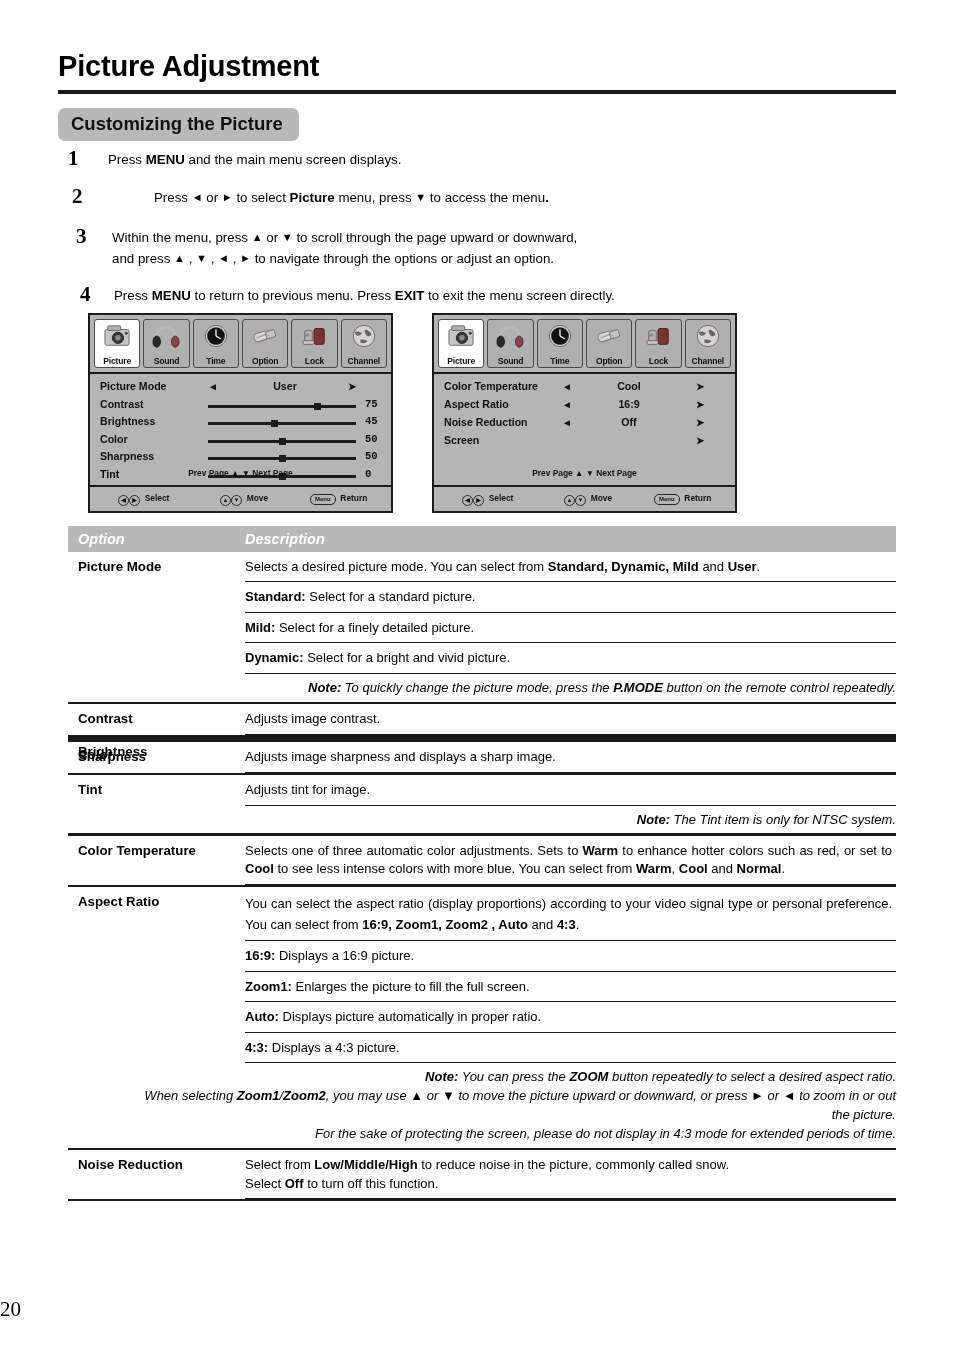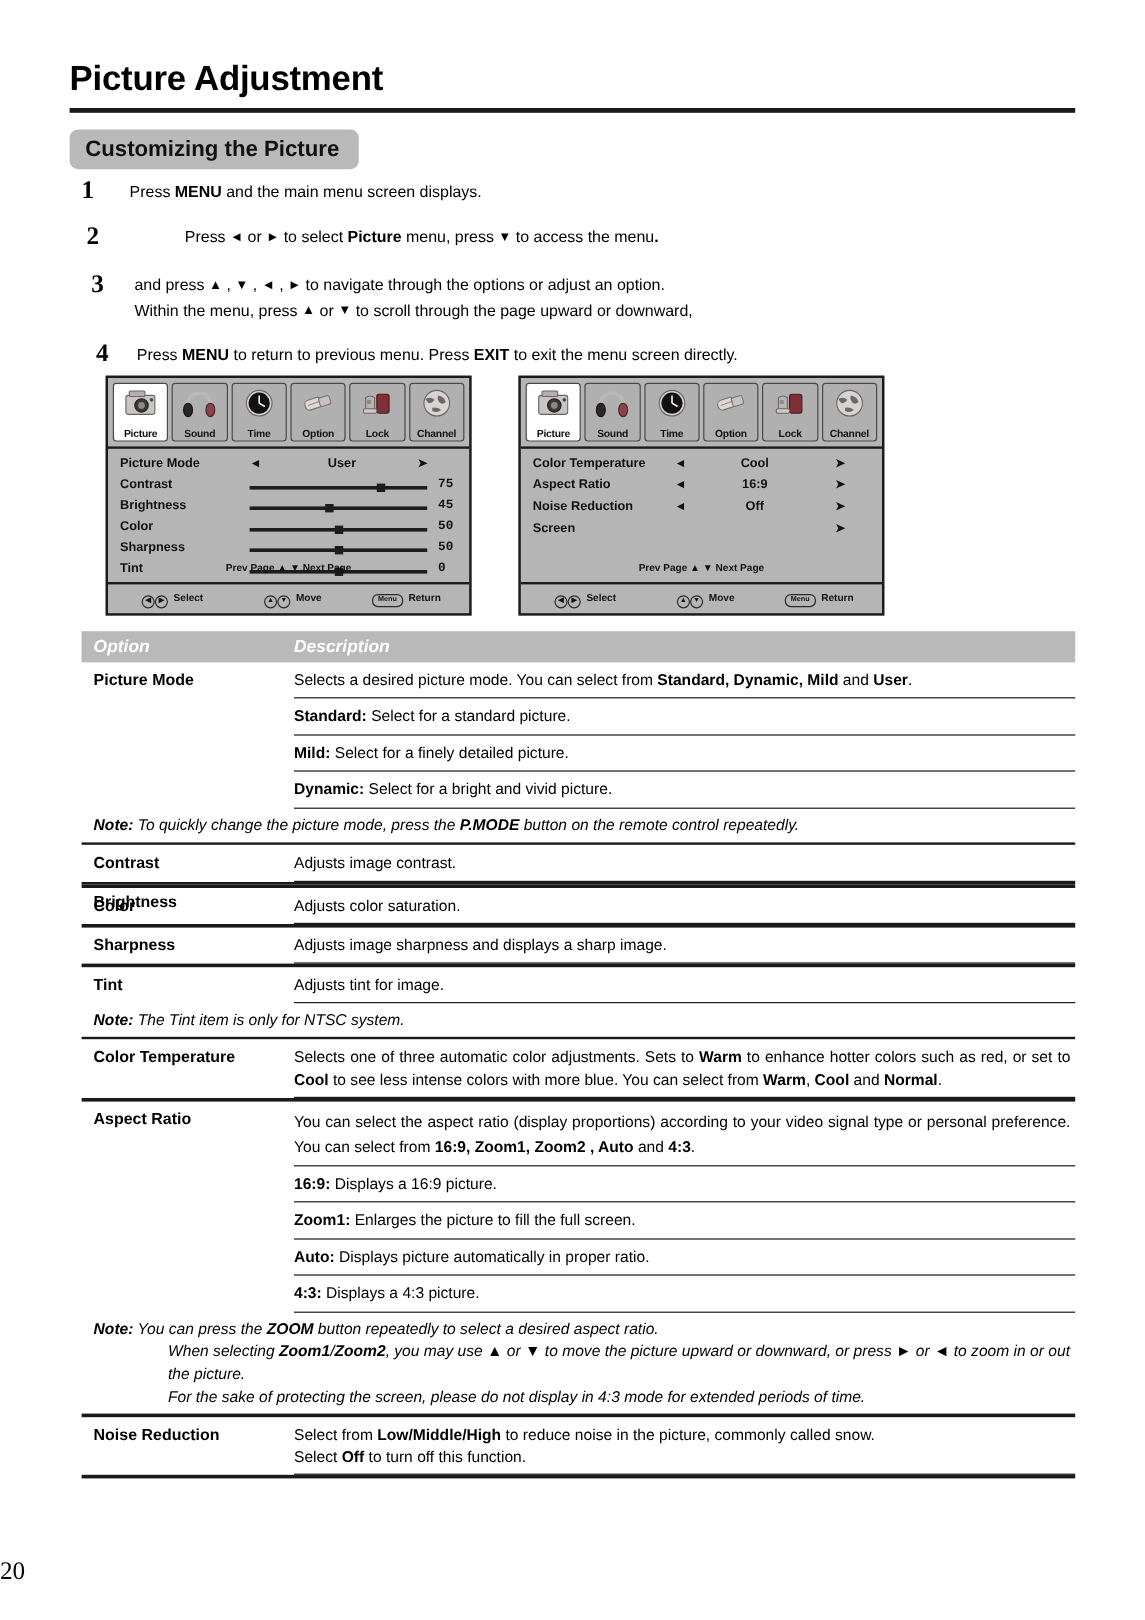--- a/index.html
+++ b/index.html
@@ -252,20 +252,21 @@
   }
   .rule-thick {
     height: 2.5px;
     background: #1a1a1a;
   }
   .note {
     font-style: italic;
     font-size: 13px;
     padding: 5px 0 4px 10px;
     line-height: 1.45;
+    text-align: right;
   }
   .note .nb { font-weight: bold; font-style: italic; }
   .note-ind {
     padding-left: 62px;
     text-indent: 0;
   }
   .just { text-align: justify; }
   .just.wide { line-height: 1.62; }
 
   .page-num {
@@ -291,22 +292,22 @@
       <div class="step-num" style="left: 68px; top: 146px;">1</div>
       <div class="step-body" style="left: 108px; top: 150px; font-size: 13.3px; line-height: 1.55;">
         <div><span>Press </span><span class="b">MENU</span><span> and the main menu screen displays.</span></div>
       </div>
       <div class="step-num" style="left: 72px; top: 184px;">2</div>
       <div class="step-body" style="left: 110px; top: 188px; font-size: 13.3px; line-height: 1.55; margin-left: 44px;">
         <div><span>Press </span><span class="arr">◄</span><span> or </span><span class="arr">►</span><span> to select </span><span class="b">Picture</span><span> menu,  press </span><span class="arr">▼</span><span> to access the menu</span><span class="b">.</span></div>
       </div>
       <div class="step-num" style="left: 76px; top: 224px;">3</div>
       <div class="step-body" style="left: 112px; top: 228px; font-size: 13.3px; line-height: 1.55;">
+        <div><span>Within the menu, press </span><span class="arr">▲</span><span> or </span><span class="arr">▼</span><span> to scroll through the page upward or downward,</span></div>
         <div><span>and press </span><span class="arr">▲</span><span> , </span><span class="arr">▼</span><span> , </span><span class="arr">◄</span><span> , </span><span class="arr">►</span><span> to navigate through the options or adjust an option.</span></div>
-        <div><span>Within the menu, press </span><span class="arr">▲</span><span> or </span><span class="arr">▼</span><span> to scroll through the page upward or downward,</span></div>
       </div>
       <div class="step-num" style="left: 80px; top: 282px;">4</div>
       <div class="step-body" style="left: 114px; top: 286px; font-size: 13.3px; line-height: 1.55;">
         <div><span>Press </span><span class="b">MENU</span><span> to return to previous menu. Press </span><span class="b">EXIT</span><span> to exit the menu screen directly.</span></div>
       </div>
     </div>
 
   <div class="osd" id="osd1" style="left:88px; top:313px; width:305px; height:200px;">
     <div class="osd-tabs">
         <div class="osd-tab active">
@@ -531,21 +532,20 @@
           <div class="opt">Contrast</div>
           <div class="desc" style="border-bottom: 1px solid rgb(26, 26, 26);">Adjusts image contrast.</div>
         </div>
         <div class="rule-thick"></div>
         <div class="row">
           <div class="opt">Brightness</div>
         </div>
         <div class="rule-thick"></div>
         <div class="row">
           <div class="opt">Color</div>
-          <div class="desc" style="border-bottom: 1px solid rgb(26, 26, 26);">Adjusts color saturation.</div>
         </div>
         <div class="rule-thick"></div>
         <div class="row">
           <div class="opt">Sharpness</div>
           <div class="desc" style="border-bottom: 1px solid rgb(26, 26, 26);">Adjusts image sharpness and displays a sharp image.</div>
         </div>
         <div class="rule-thick"></div>
         <div class="row">
           <div class="opt">Tint</div>
           <div class="desc" style="border-bottom: 1px solid rgb(26, 26, 26);">Adjusts tint for image.</div>

